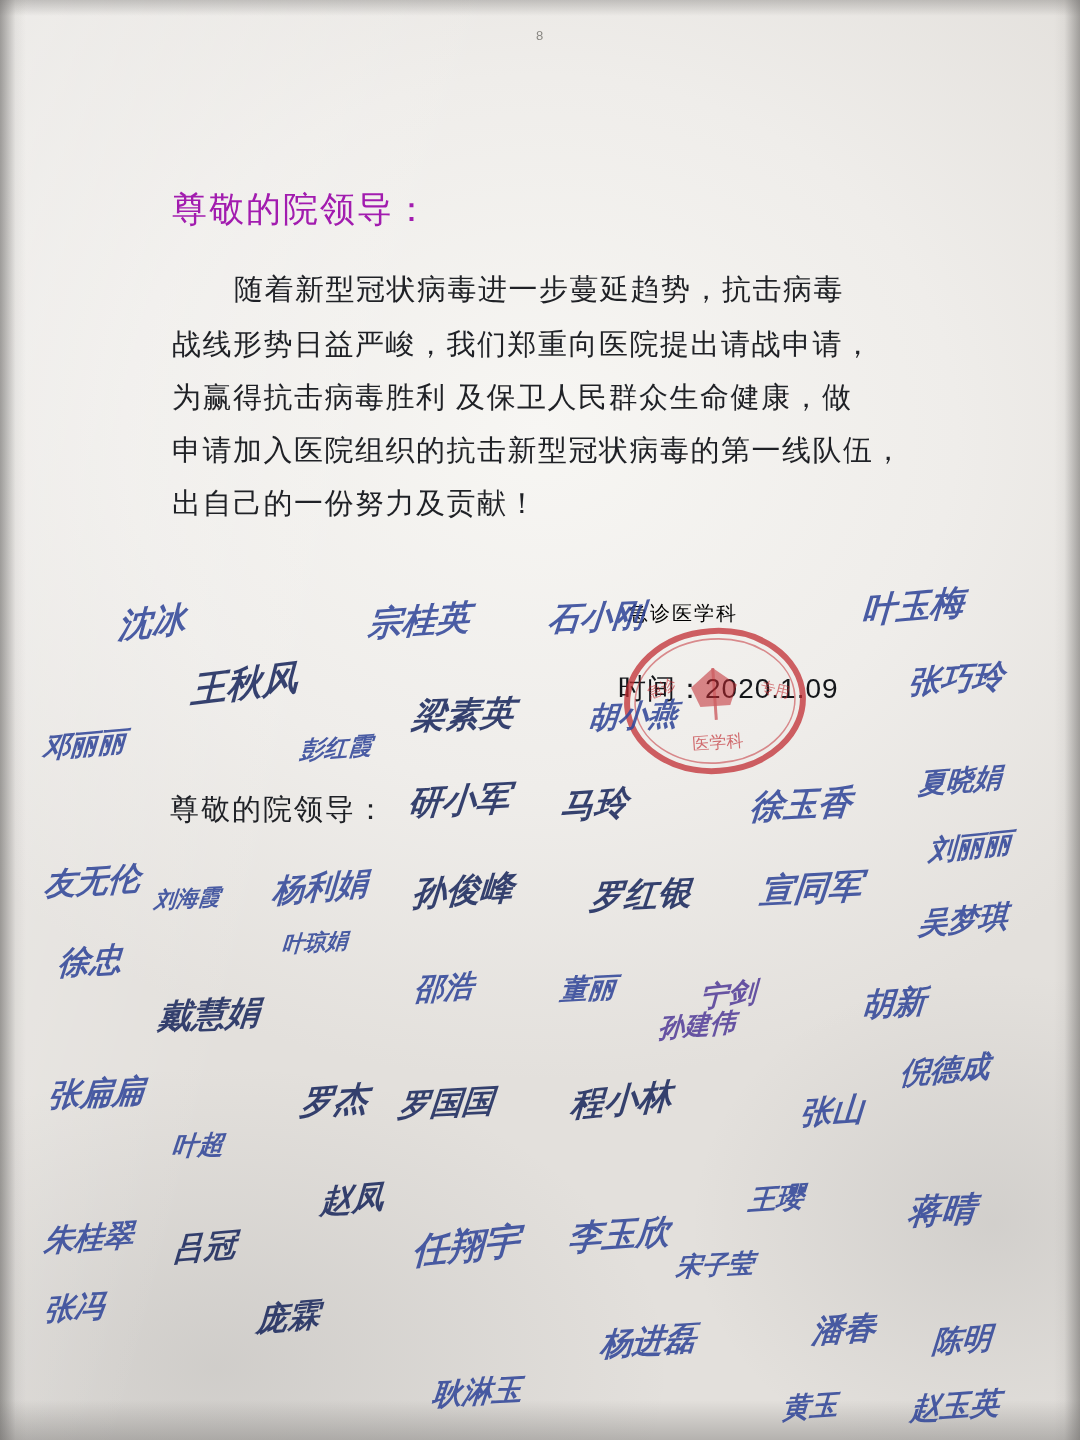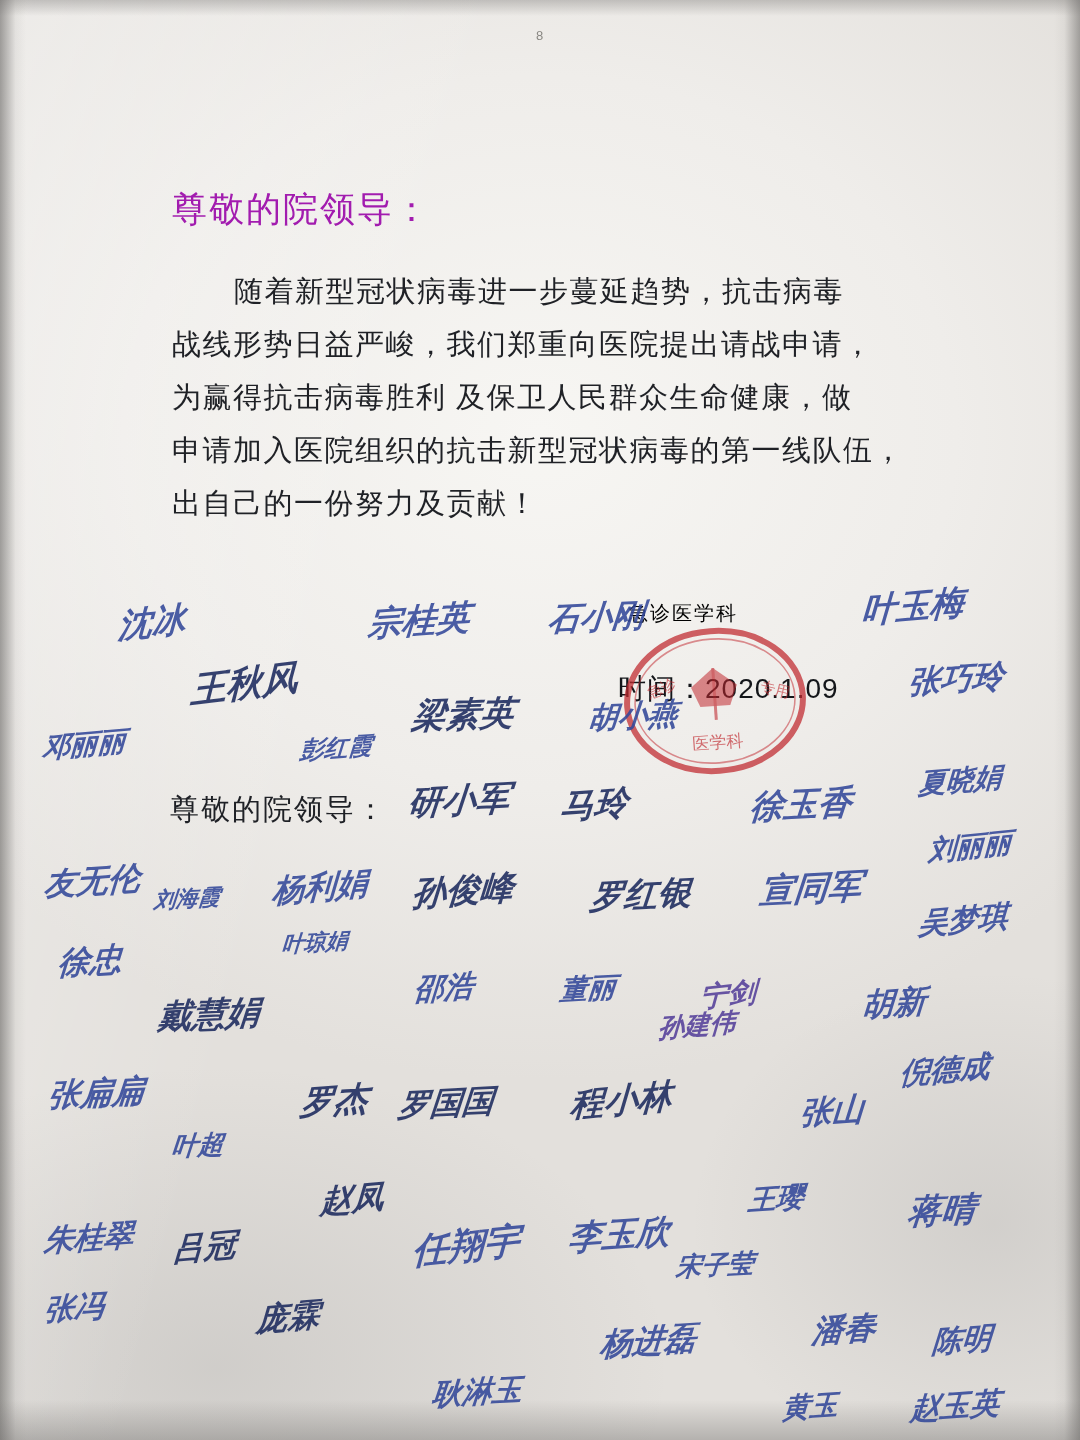--- a/index.html
+++ b/index.html
@@ -89,21 +89,21 @@
     position: absolute;
     top: 265px;
     left: 172px;
     width: 760px;
     font-size: 29px;
     line-height: 53px;
     color: #1f2126;
     letter-spacing: 1.5px;
   }
   .body-text p { margin: 0; }
-  .body-text p.indent { text-indent: 62px; }
+  .body-text p.indent { text-indent: 62px; font-family: Liberation Mono, monospace; }
 
   .sign-label {
     position: absolute;
     top: 790px;
     left: 170px;
     font-size: 29px;
     color: #1f2126;
     letter-spacing: 2px;
   }
 

